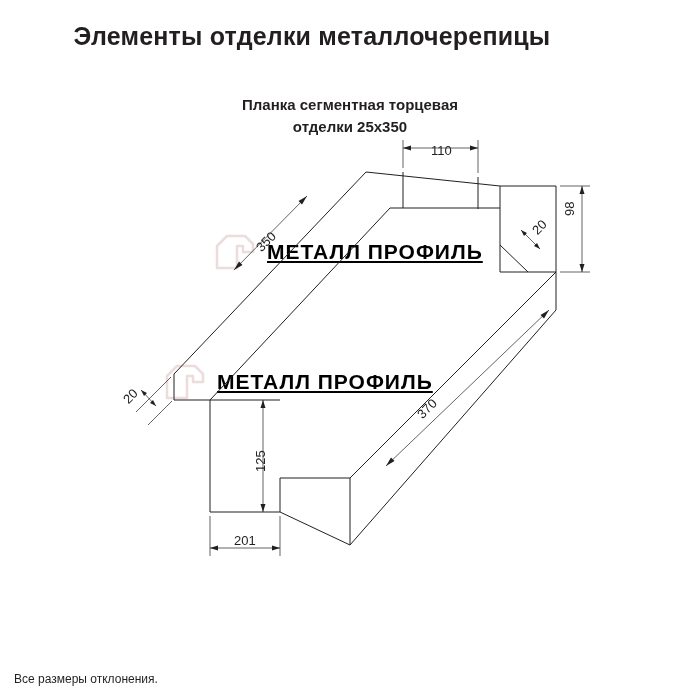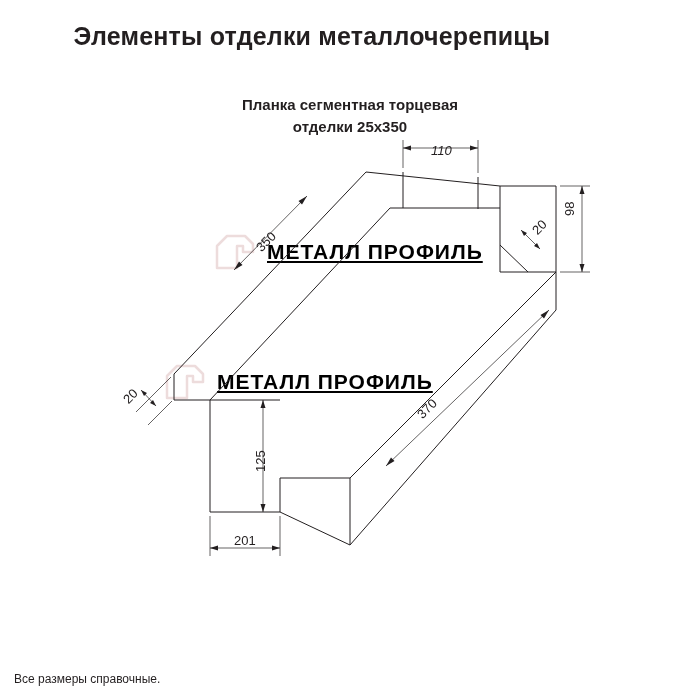--- a/index.html
+++ b/index.html
@@ -173,33 +173,33 @@
 
         <path d="M210 516 L210 556"></path>
         <path d="M280 516 L280 556"></path>
         <path d="M210 548 L280 548"></path>
         <path d="M210 548 L218 545.5 L218 550.5 Z" fill="#231f20" stroke="none"></path>
         <path d="M280 548 L272 545.5 L272 550.5 Z" fill="#231f20" stroke="none"></path>
       </g>
     </g>
   </svg>
 
-  <div class="dim-label" style="left:431px; top:143px;font-style:italic;">110</div>
+  <div class="dim-label" style="left:431px; top:143px;">110</div>
 
   <div class="dim-label" style="left:253px; top:244px; transform:rotate(-45deg); transform-origin:left top;">350</div>
 
   <div class="dim-label" style="left:562px; top:216px; transform:rotate(-90deg); transform-origin:left top;">98</div>
 
   <div class="dim-label" style="left:529px; top:227px; transform:rotate(-45deg); transform-origin:left top;">20</div>
 
   <div class="dim-label" style="left:120px; top:396px; transform:rotate(-45deg); transform-origin:left top;">20</div>
 
   <div class="dim-label" style="left:414px; top:411px; transform:rotate(-45deg); transform-origin:left top;">370</div>
 
   <div class="dim-label" style="left:253px; top:472px; transform:rotate(-90deg); transform-origin:left top;">125</div>
 
   <div class="dim-label" style="left:234px; top:533px;">201</div>
 
   <div class="footnotes">
-    <div>Все размеры справочные.</div>
+    <div>Все размеры отклонения.</div>
   </div>
 
 </div>
 
 </body></html>

